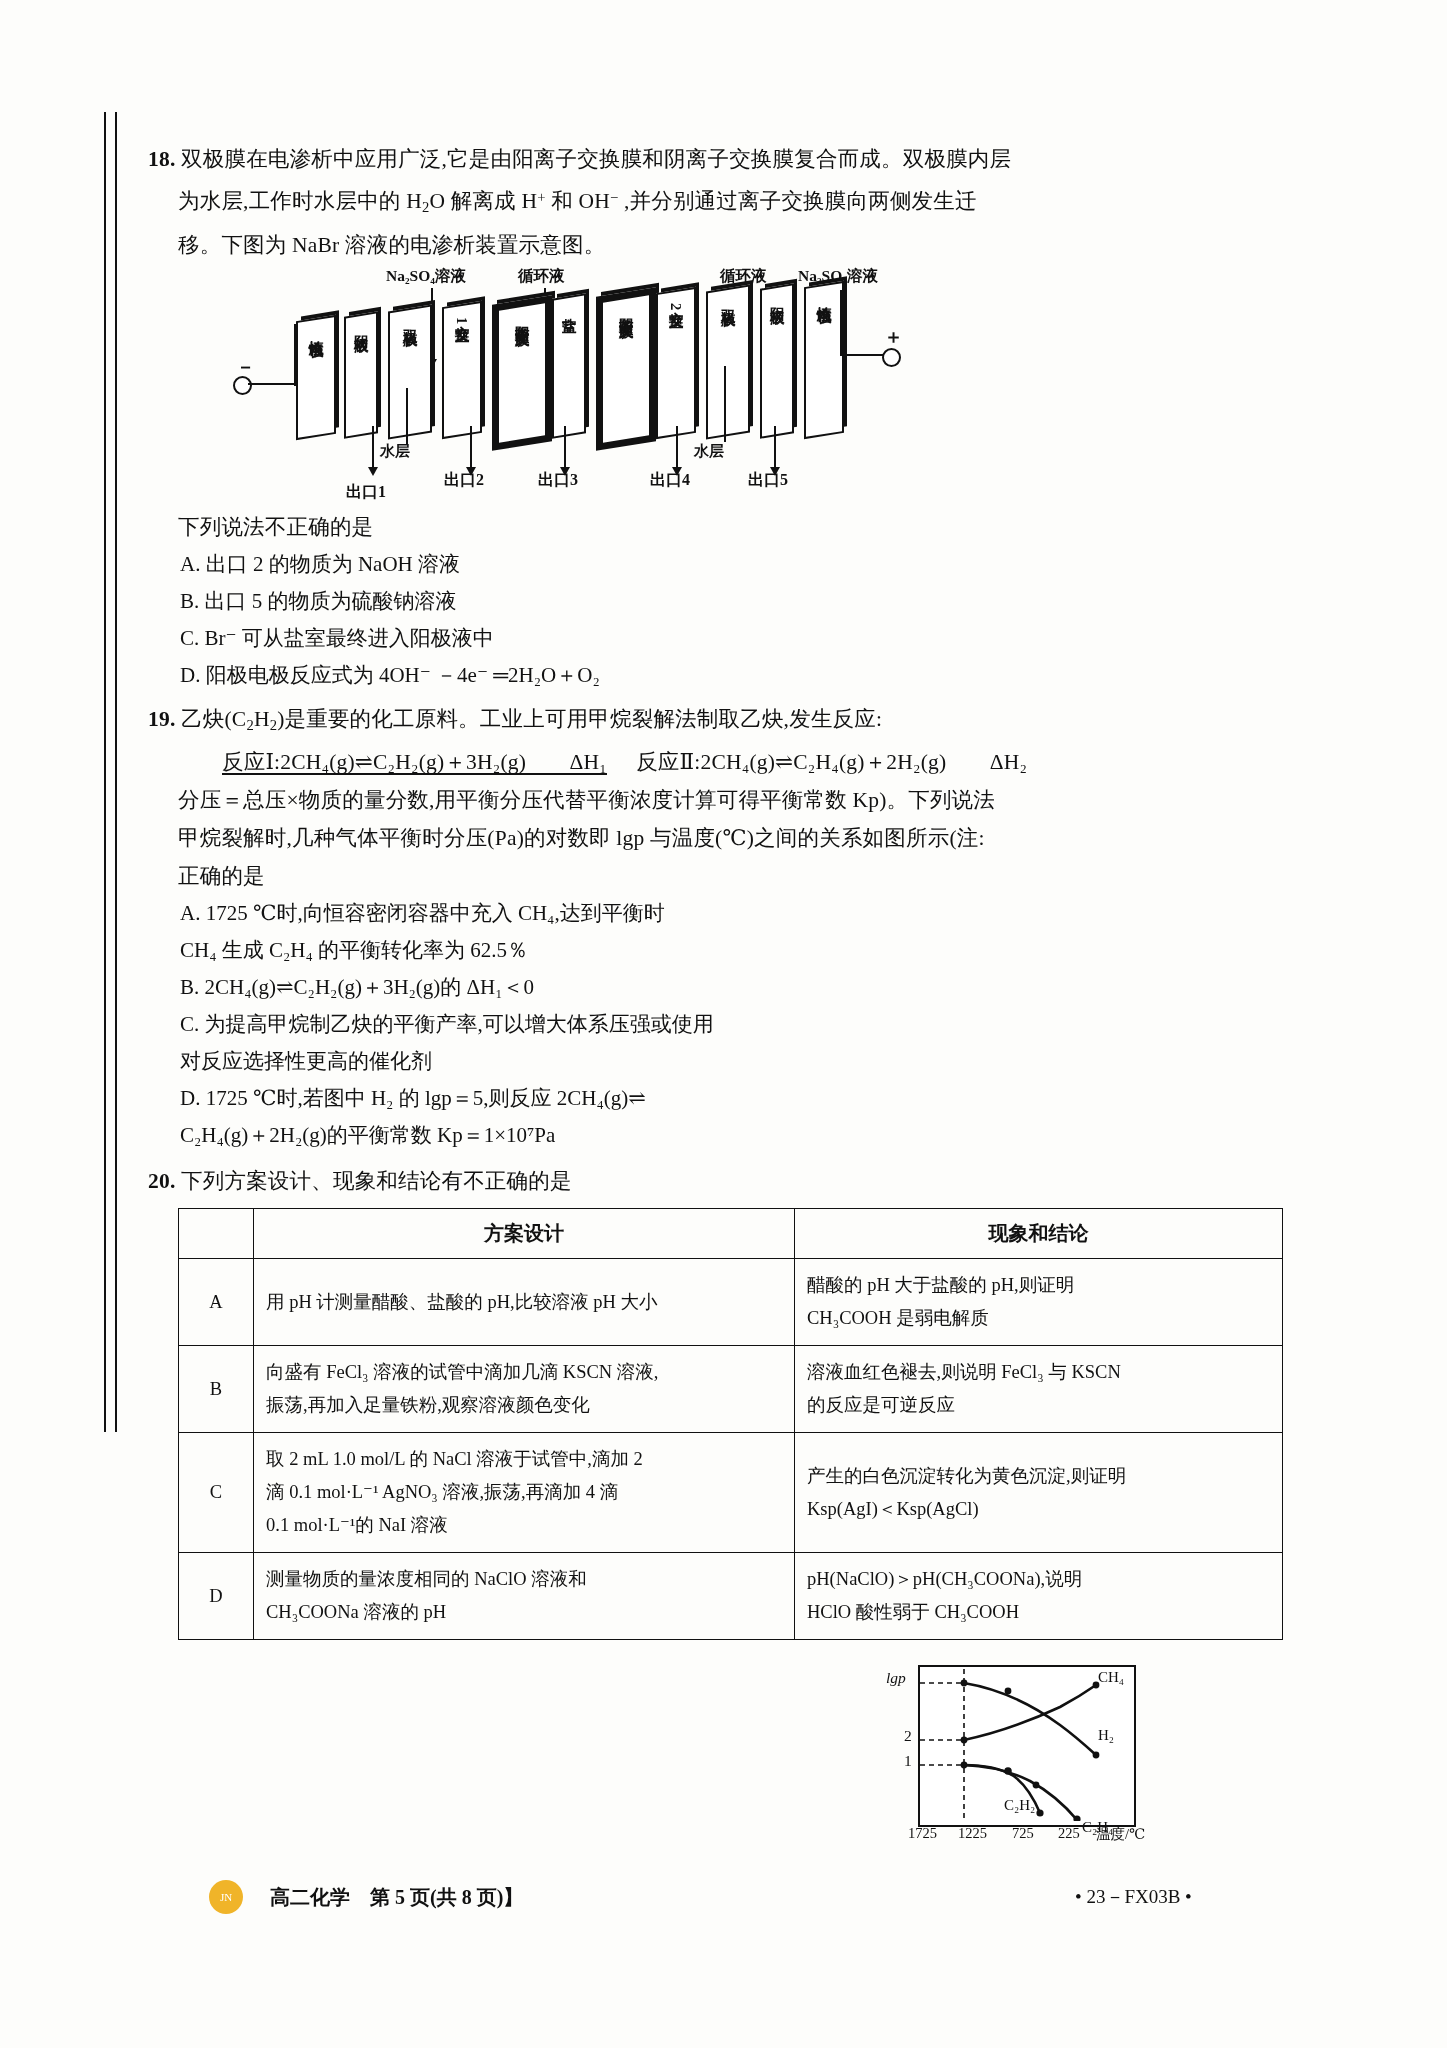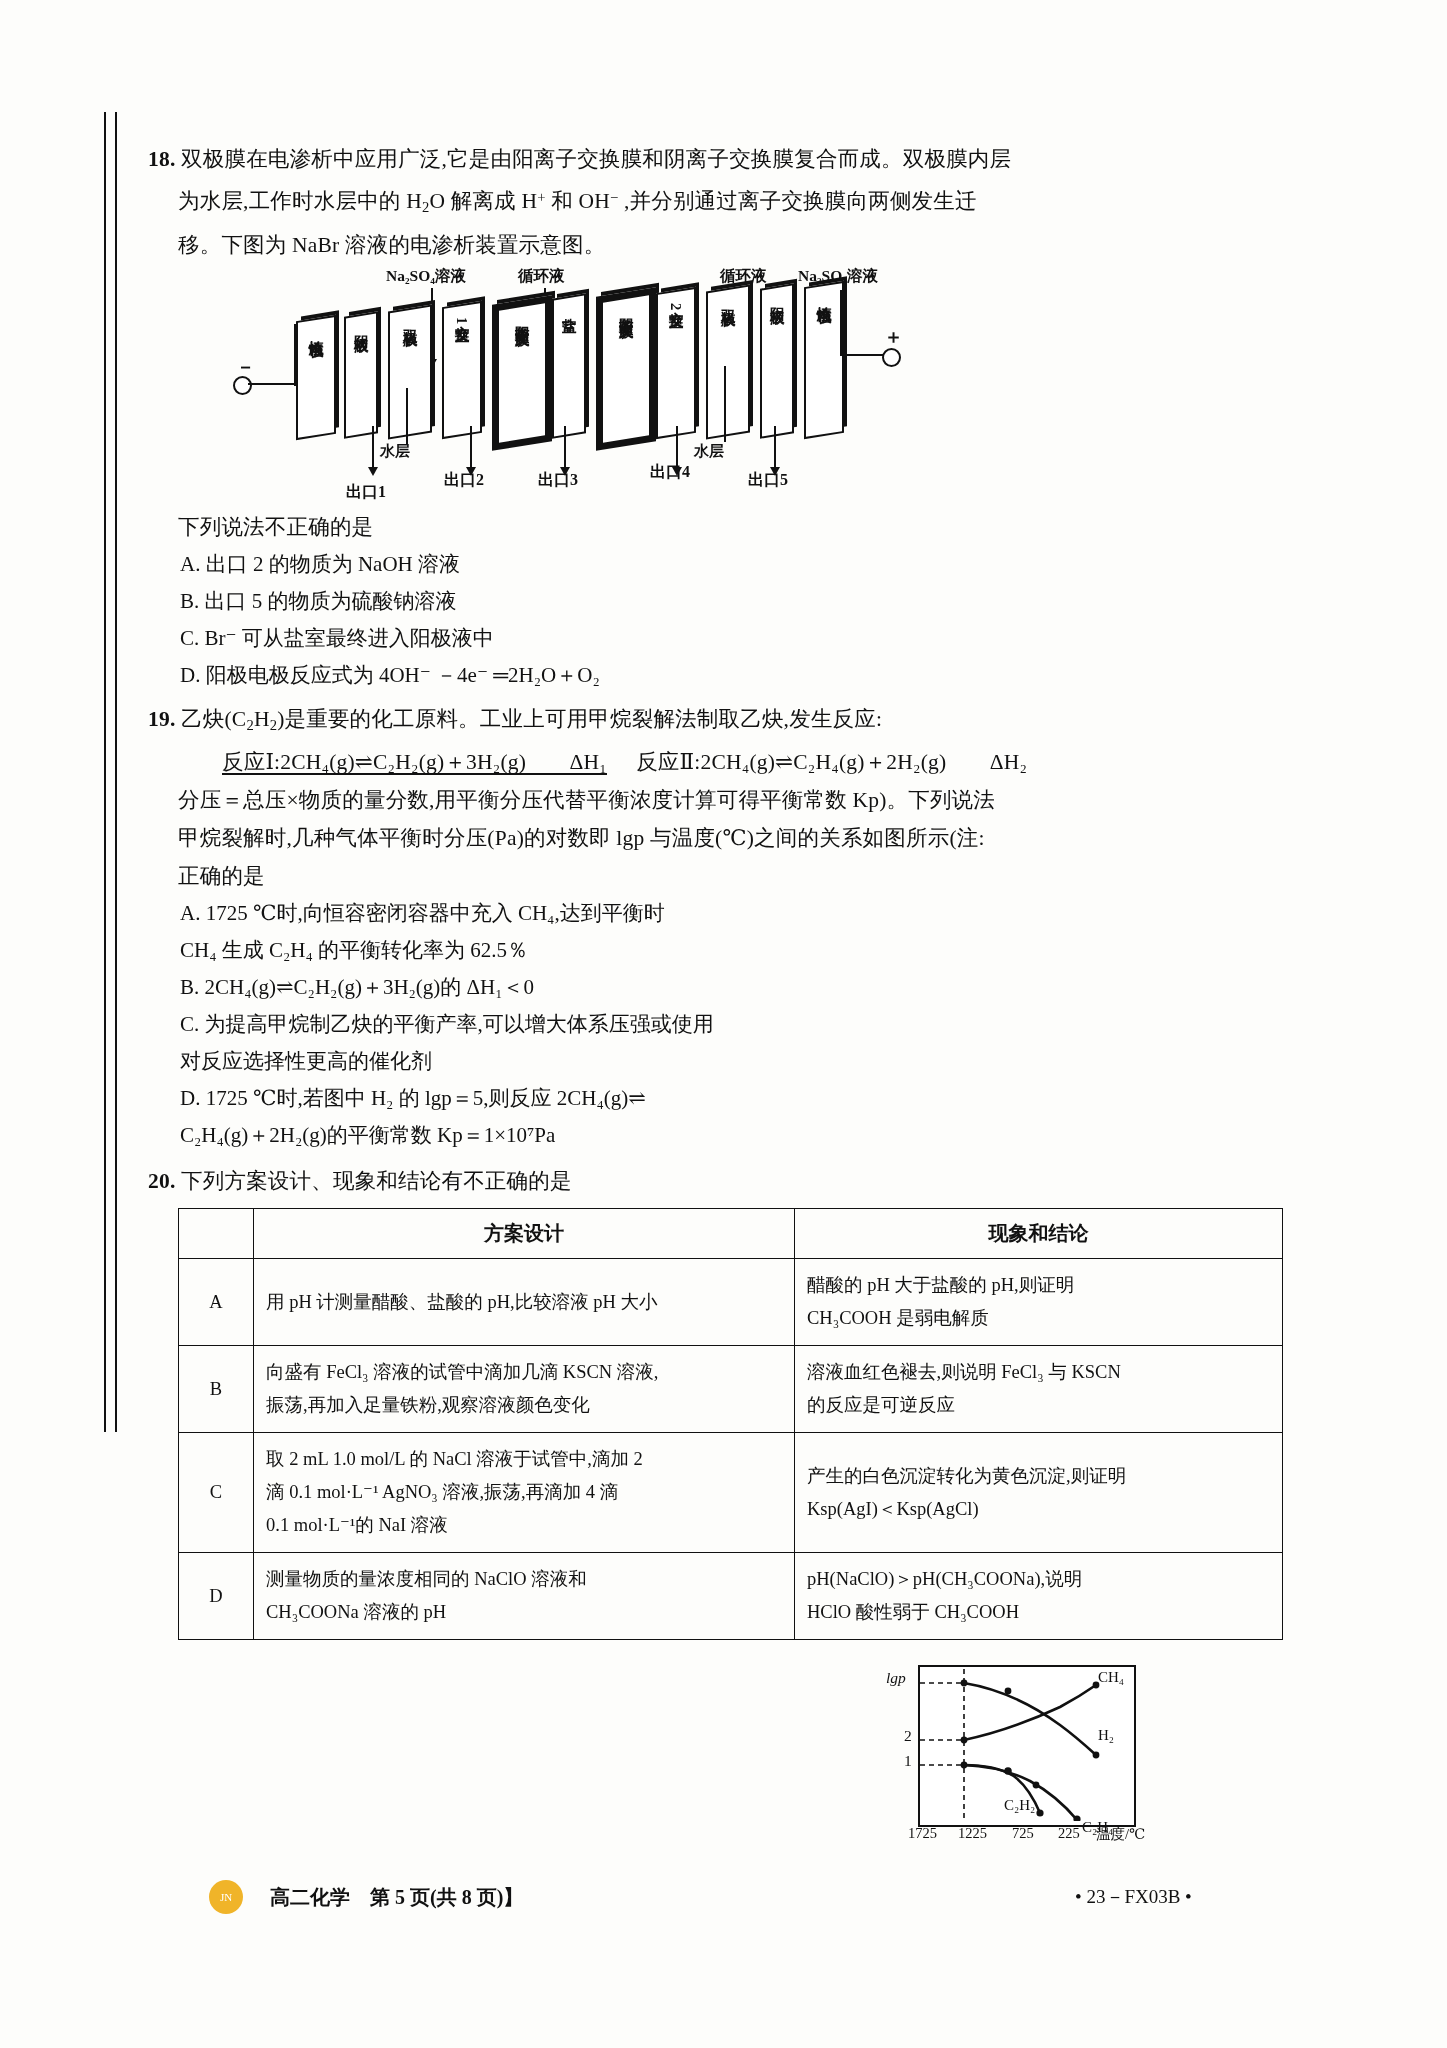--- a/index.html
+++ b/index.html
@@ -317,21 +317,21 @@
         <div class="arrow-down" style="left:626px; top:160px; height:42px;"></div>
 
         <div class="shuiceng" style="left:232px; top:176px;">水层</div>
         <div class="wire" style="left:258px; top:122px; width:2px; height:56px; background:#111;"></div>
         <div class="shuiceng" style="left:546px; top:176px;">水层</div>
         <div class="wire" style="left:576px; top:100px; width:2px; height:76px; background:#111;"></div>
 
         <div class="exit-label" style="left:198px; top:204px;margin-top:12px;">出口1</div>
         <div class="exit-label" style="left:296px; top:204px;">出口2</div>
         <div class="exit-label" style="left:390px; top:204px;">出口3</div>
-        <div class="exit-label" style="left:502px; top:196px;">出口4</div>
+        <div class="exit-label" style="left:502px; top:204px;">出口4</div>
         <div class="exit-label" style="left:600px; top:204px;">出口5</div>
       </div>
 
       <div class="qline indent1" style="margin-top:2px;">下列说法不正确的是</div>
       <div class="opt">A. 出口 2 的物质为 NaOH 溶液</div>
       <div class="opt">B. 出口 5 的物质为硫酸钠溶液</div>
       <div class="opt">C. Br⁻ 可从盐室最终进入阳极液中</div>
       <div class="opt">D. 阳极电极反应式为 4OH⁻ －4e⁻ ═2H₂O＋O₂</div>
     </div>
 

